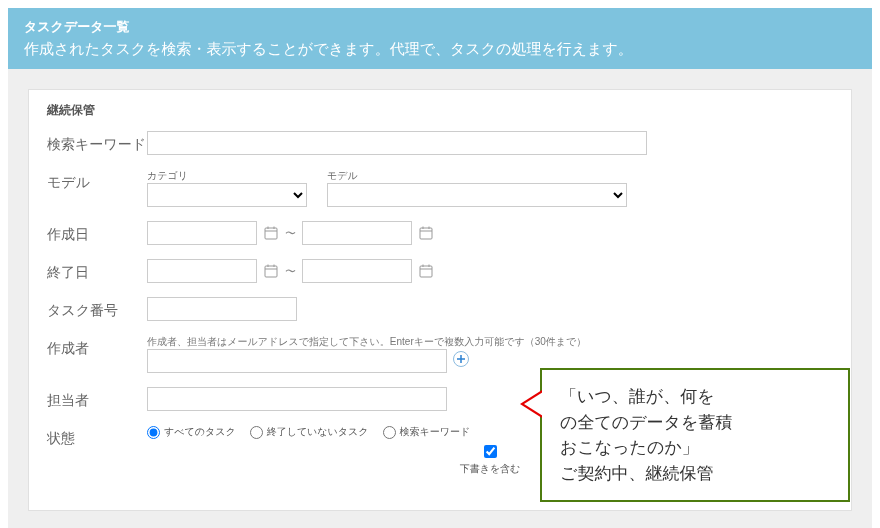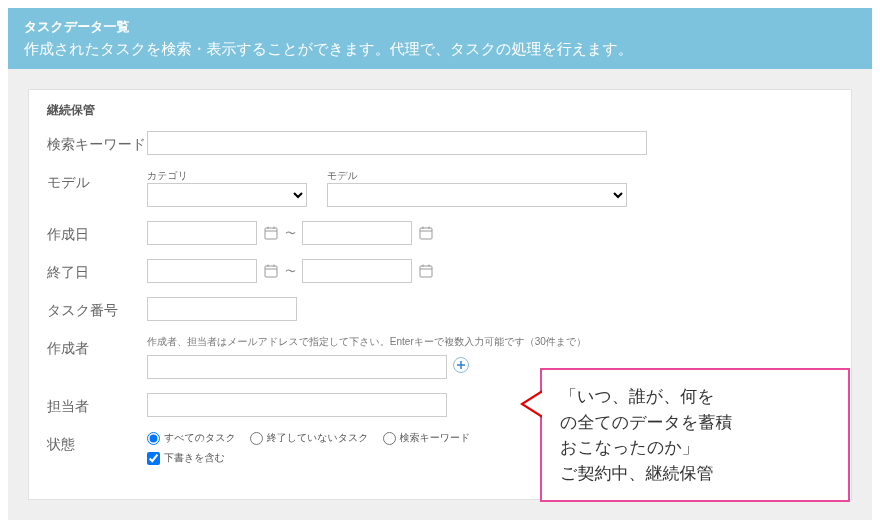--- a/index.html
+++ b/index.html
@@ -69,44 +69,44 @@
     .sublabels .s2 { }
     
     .sel-group { display: flex; gap: 20px; align-items: center; }
     
     .date-group { display: flex; align-items: center; gap: 6px; }
     .tilde { color: #888; }
     
     .cal-icon { width: 16px; height: 16px; display: inline-flex; align-items: center; justify-content: center; color: #888; }
     .cal-svg { width: 14px; height: 14px; }
     
-    .helper-text { font-size: 10px; color: #777; margin-bottom: 6px; }
+    .helper-text { font-size: 10px; color: #777; margin-bottom: 0; }
     
     .plus-circle {
       width: 16px; height: 16px; display: inline-flex; align-items: center; justify-content: center;
       border: 1px solid #8bbbe0; border-radius: 50%; color: #2a7fd0; cursor: pointer;
       margin-left: 6px; position: relative; top: -2px;
     }
     
     .radio-line { display: flex; align-items: flex-start; gap: 14px; flex-wrap: wrap; }
     .radio-item { display: inline-flex; align-items: center; gap: 4px; color: #555; font-size: 10px; }
     .radio-item input { margin: 0; }
     
-    .checkbox-line { margin-top: 6px; display: flex; align-items: center; gap: 4px; color: #555; font-size: 10px; }
+    .checkbox-line { margin-top: 6px; display: flex; align-items: center; gap: 4px; color: #555; font-size: 10px; flex-direction: column; }
     .checkbox-line input { margin: 0; }
     
     .tag-box { display: inline-flex; align-items: center; }
     
     
     .bubble {
       position: absolute;
       left: 540px;
       top: 360px;
       width: 310px;
-      border: 2px solid #ec4899;
+      border: 2px solid #4d7c0f;
       background: #fff;
       padding: 14px 18px;
       font-size: 17px;
       line-height: 1.5;
       color: #333;
     }
     .bubble::before {
       content: "";
       position: absolute;
       left: -22px;

